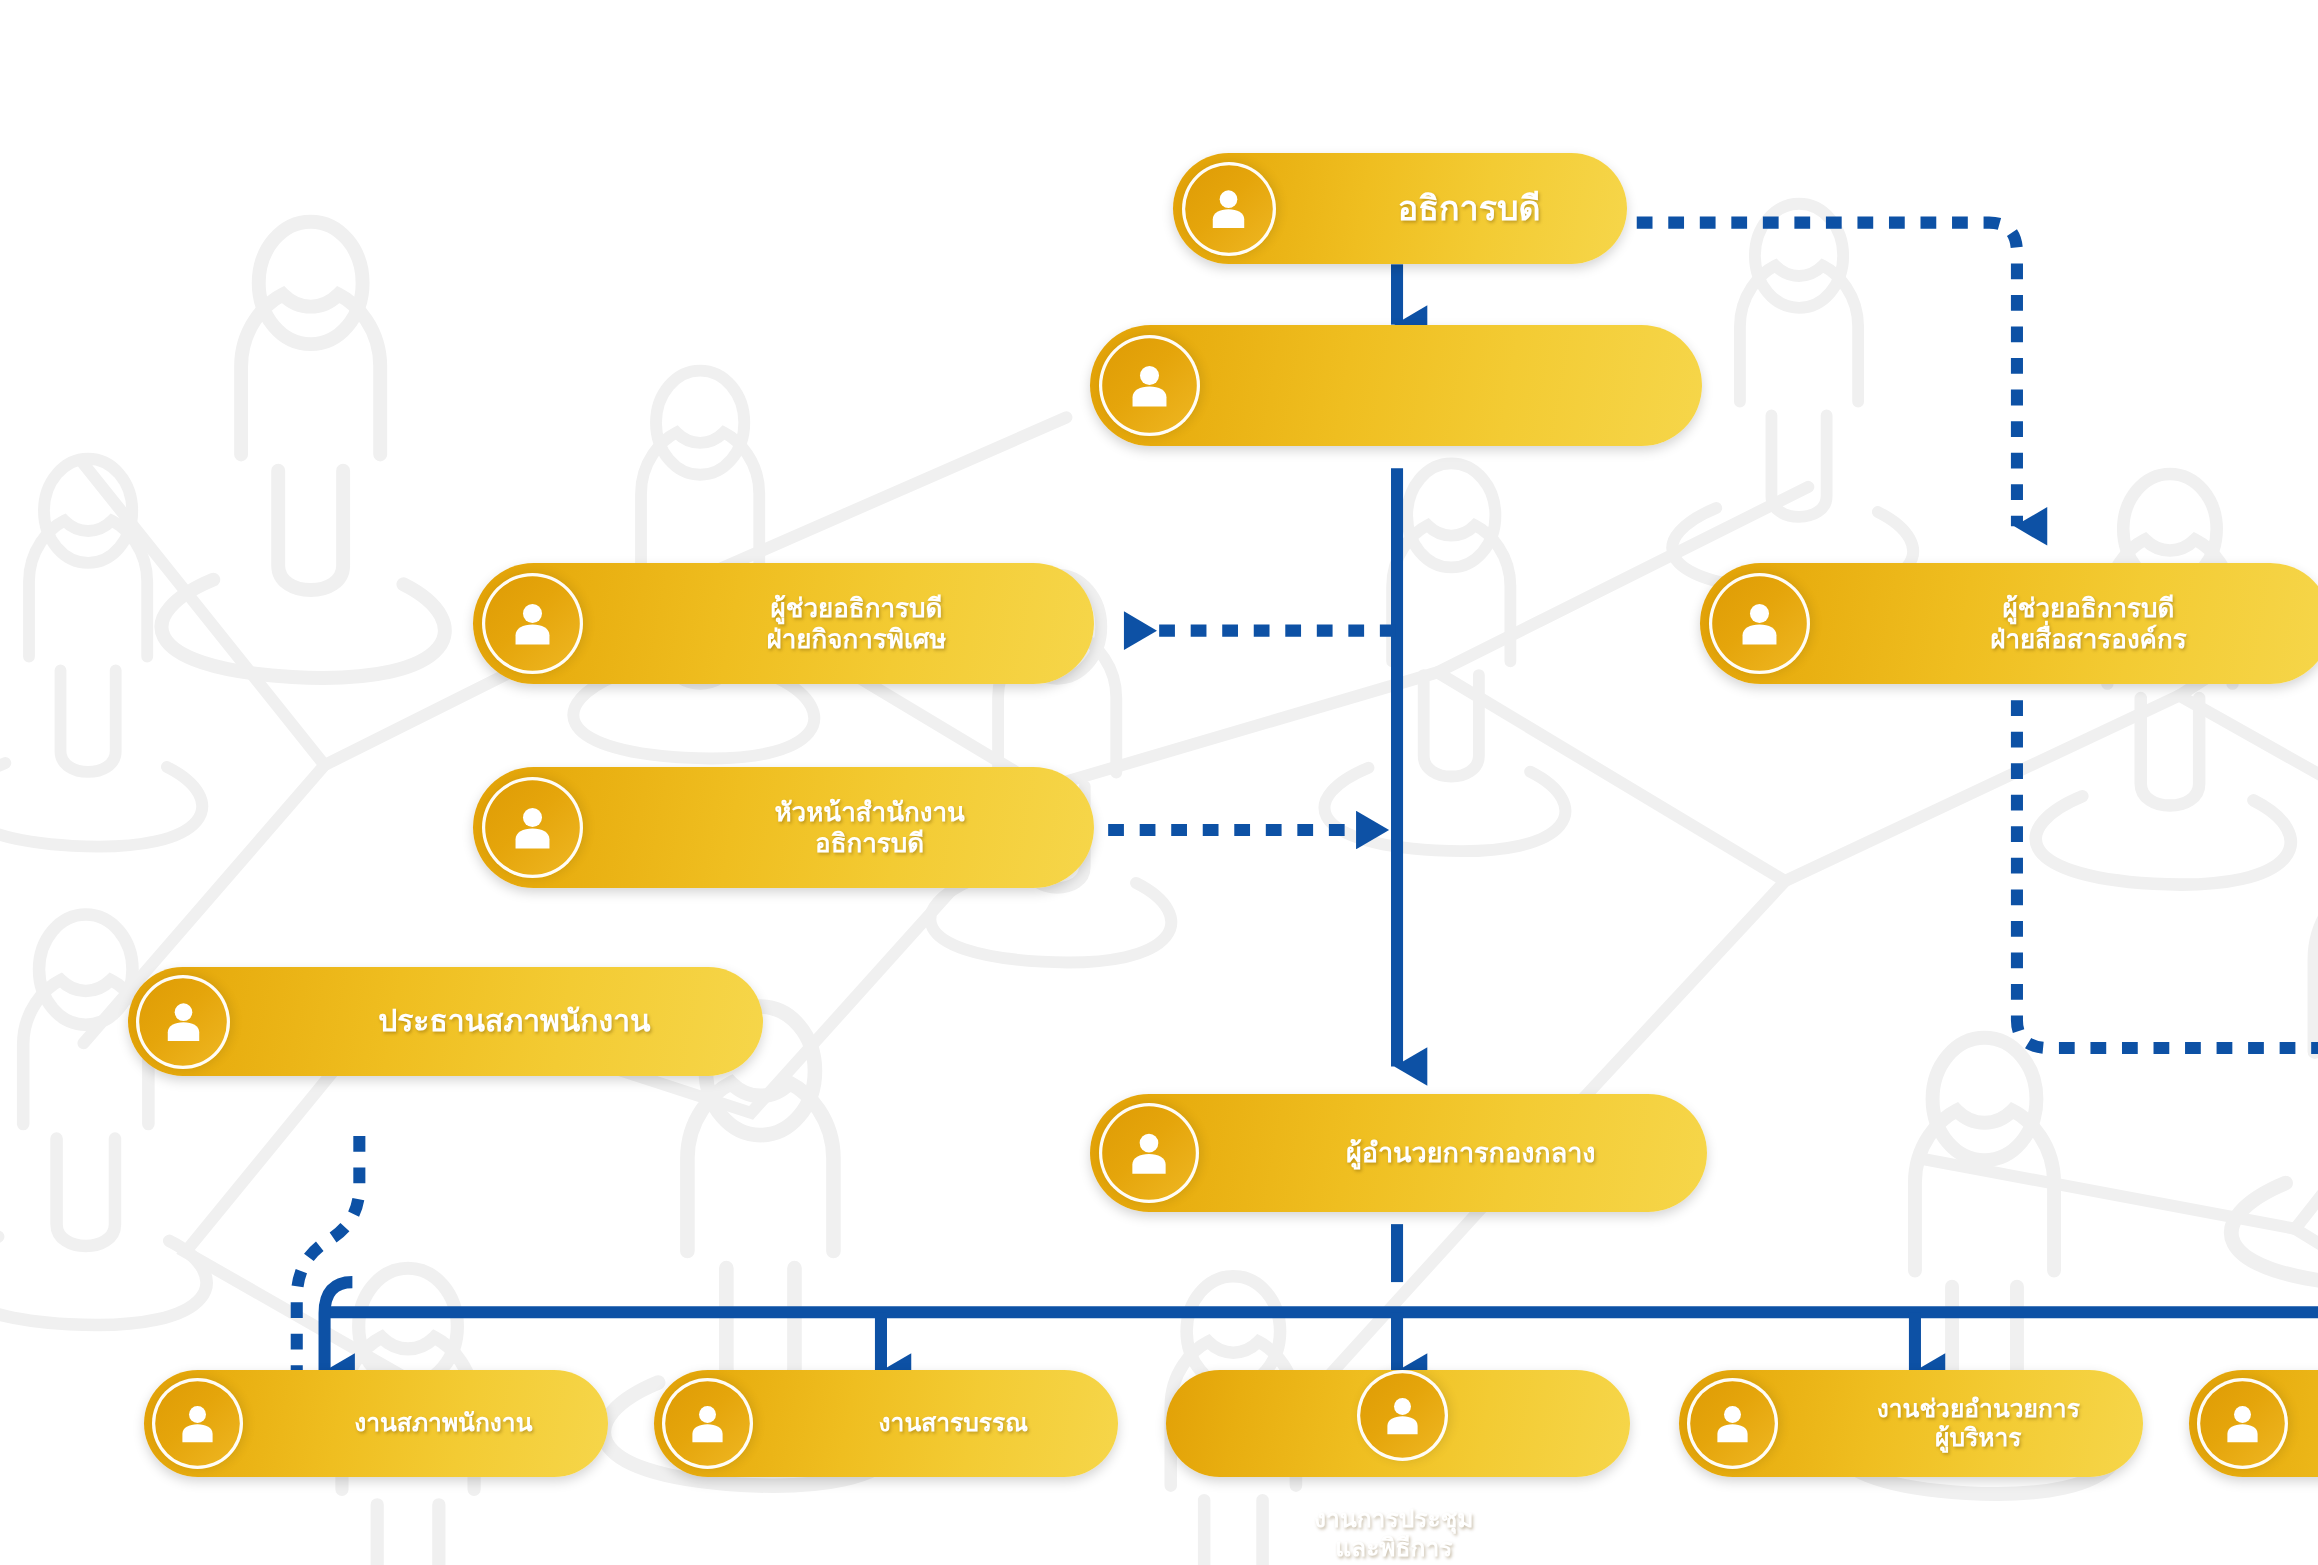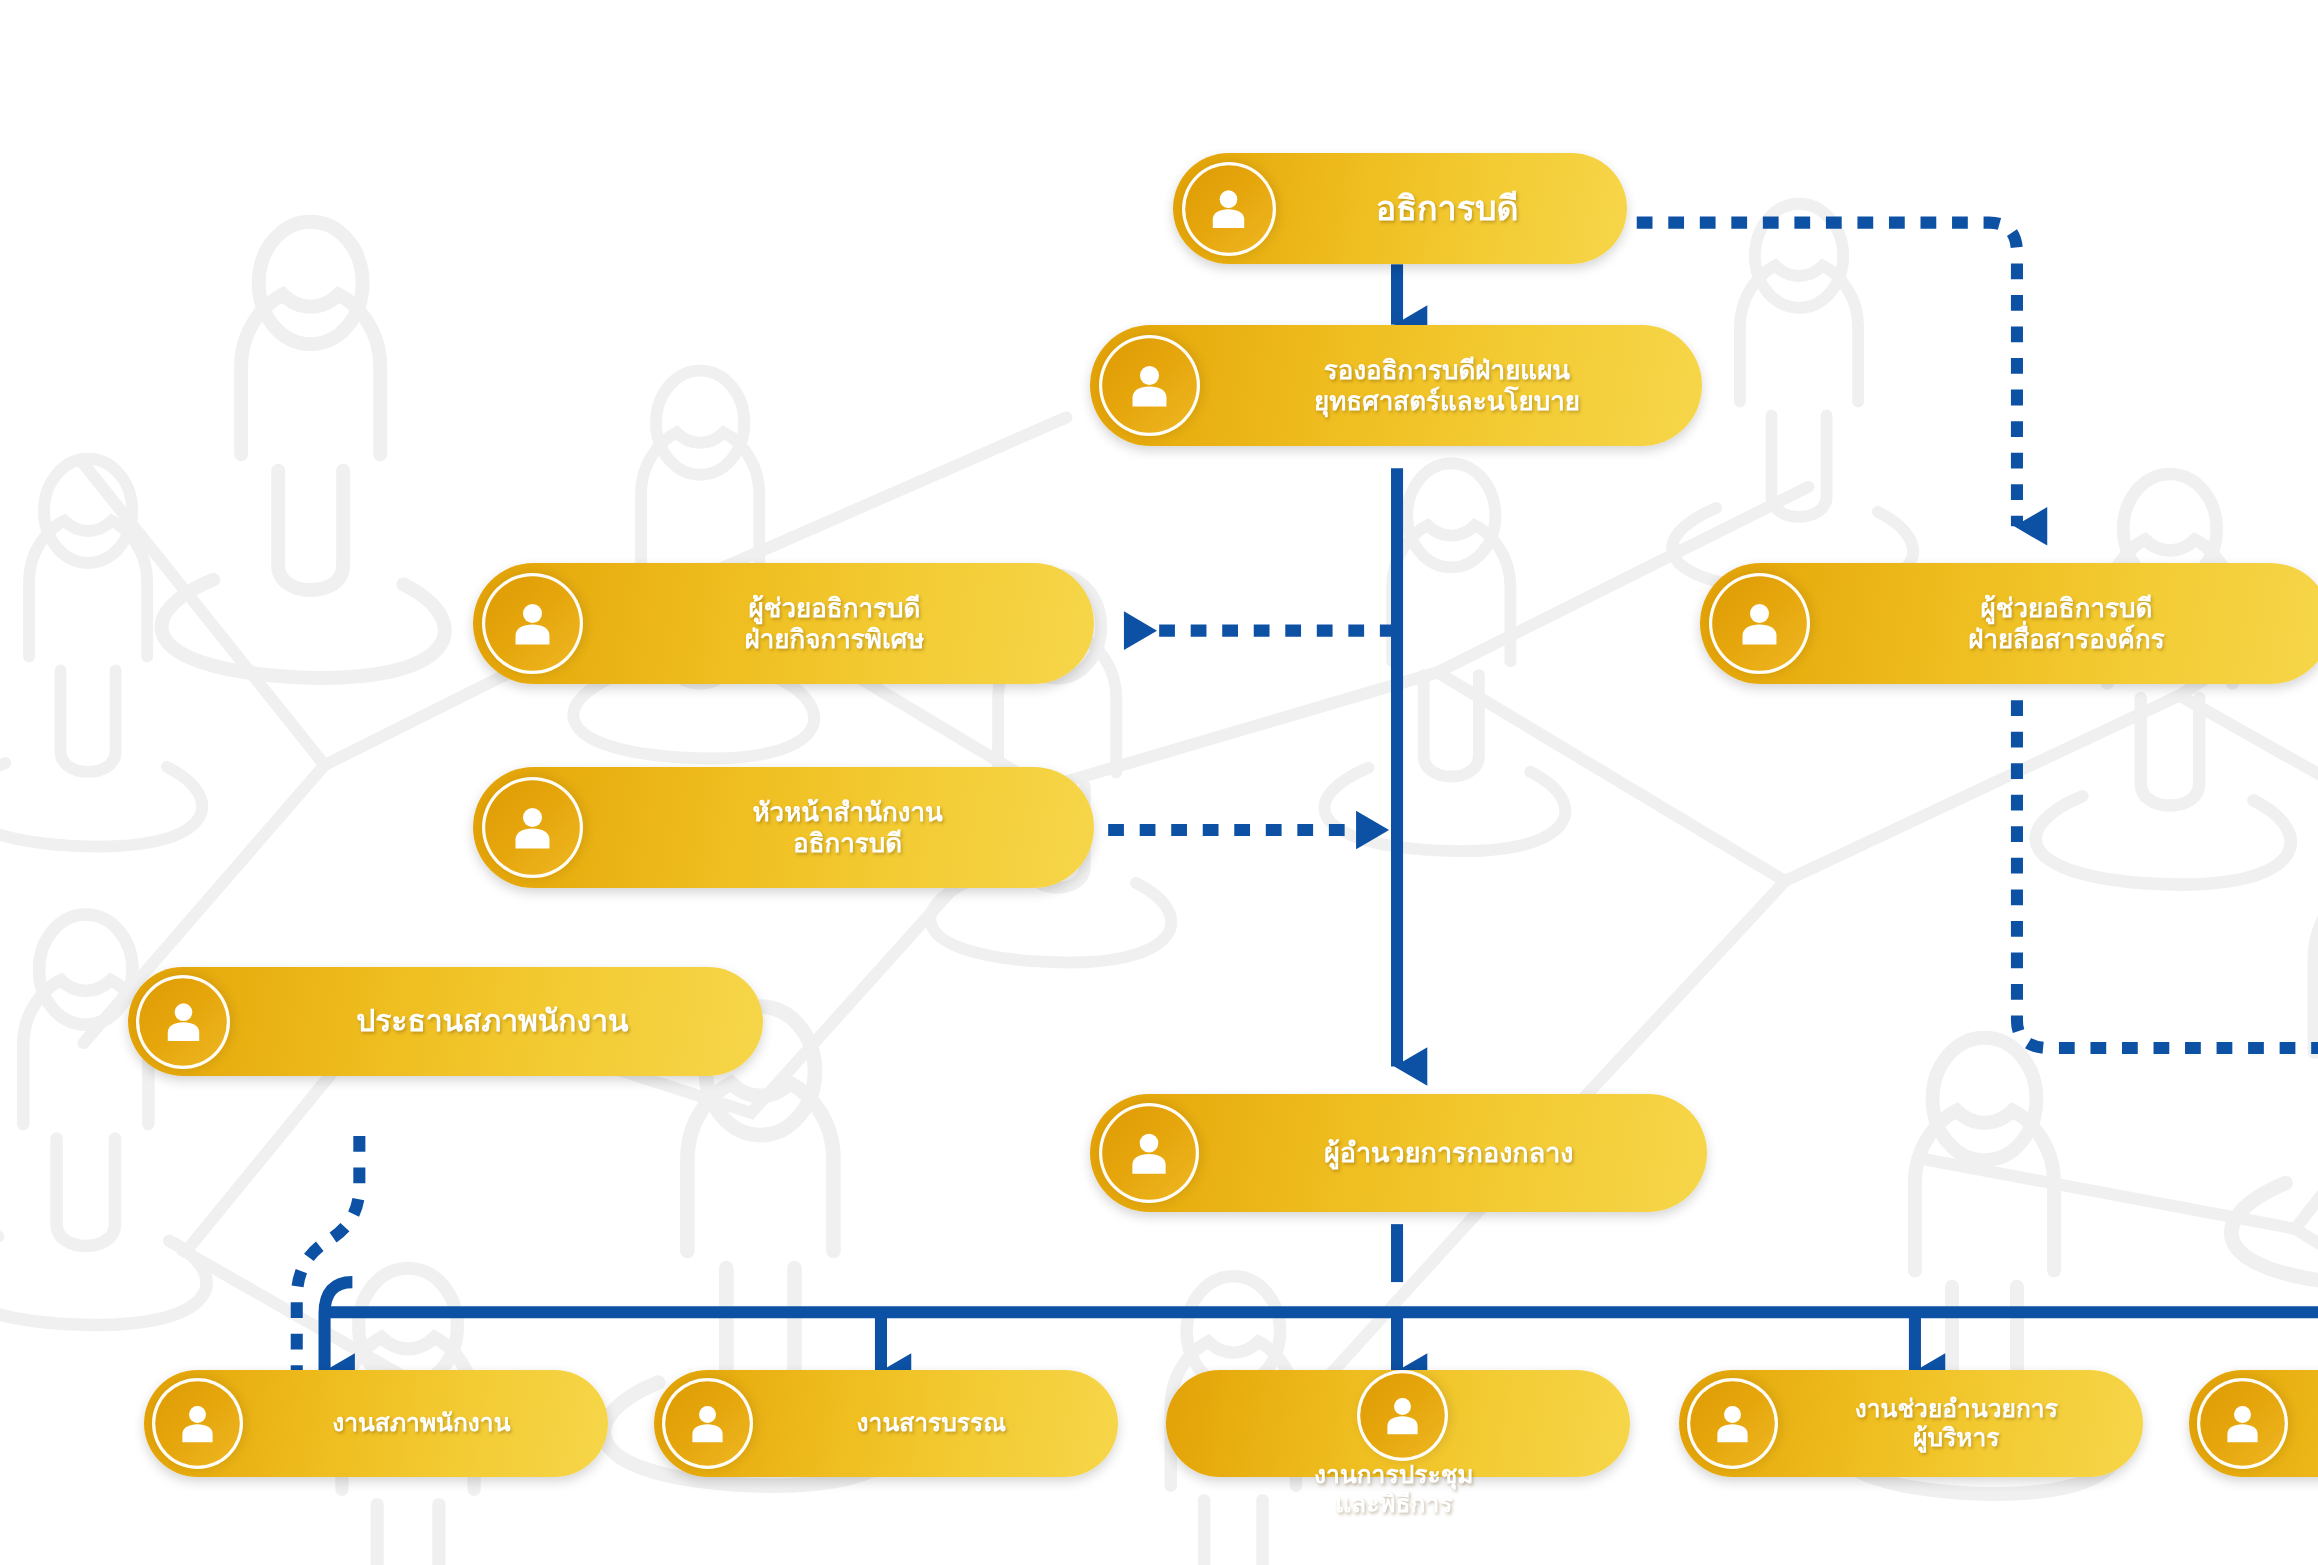--- a/index.html
+++ b/index.html
@@ -25,20 +25,21 @@
   
   #links{position:absolute;inset:0;width:2782px;height:1565px;z-index:10;}
 
   
   .node{
     position:absolute;z-index:20;
     display:flex;align-items:center;
     border-radius:93px;
     background:linear-gradient(100deg,#E2A107 0%,#E8AE10 16%,#EFBE20 42%,#F3CB33 68%,#F6D64A 100%);
     box-shadow:0 4.6px 12px rgba(0,0,0,.17);
+    gap:44px;
   }
   .node .ava{
     position:relative;flex:0 0 auto;
     border-radius:50%;
     background:linear-gradient(135deg,#DE9B05 0%,#E5A50B 45%,#EFB824 100%);
     box-shadow:inset 0 0 0 3.2px rgba(255,255,255,.97), 2.8px 0 10.2px rgba(0,0,0,.10);
     display:flex;align-items:center;justify-content:center;
     overflow:hidden;
   }
   .node .ava svg{display:block;}
@@ -155,22 +156,20 @@
     <span class="lbl" style="font-size:34px;">อธิการบดี</span>
   </div>
 
   <div class="node" style="left:1090px;top:325px;width:612px;height:121px;">
     <span class="ava" style="width:101px;height:101px;margin-left:9.3px;">
       <svg width="55" height="55" viewBox="0 0 24 24" aria-hidden="true">
         <circle cx="12" cy="7.6" r="4.15" fill="#fff"></circle>
         <path d="M4.6 21.2 v-4.1 c0-3 3.3-4.7 7.4-4.7 s7.4 1.7 7.4 4.7 v4.1 z" fill="#fff"></path>
       </svg>
     </span>
-    <span class="lbl" style="font-size:26px;">รองอธิการบดีฝ่ายแผน
-ยุทธศาสตร์และนโยบาย</span>
   </div>
 
   <div class="node" style="left:473px;top:563px;width:621px;height:121px;">
     <span class="ava" style="width:101px;height:101px;margin-left:9.3px;">
       <svg width="55" height="55" viewBox="0 0 24 24" aria-hidden="true">
         <circle cx="12" cy="7.6" r="4.15" fill="#fff"></circle>
         <path d="M4.6 21.2 v-4.1 c0-3 3.3-4.7 7.4-4.7 s7.4 1.7 7.4 4.7 v4.1 z" fill="#fff"></path>
       </svg>
     </span>
     <span class="lbl" style="font-size:26px;">ผู้ช่วยอธิการบดี

